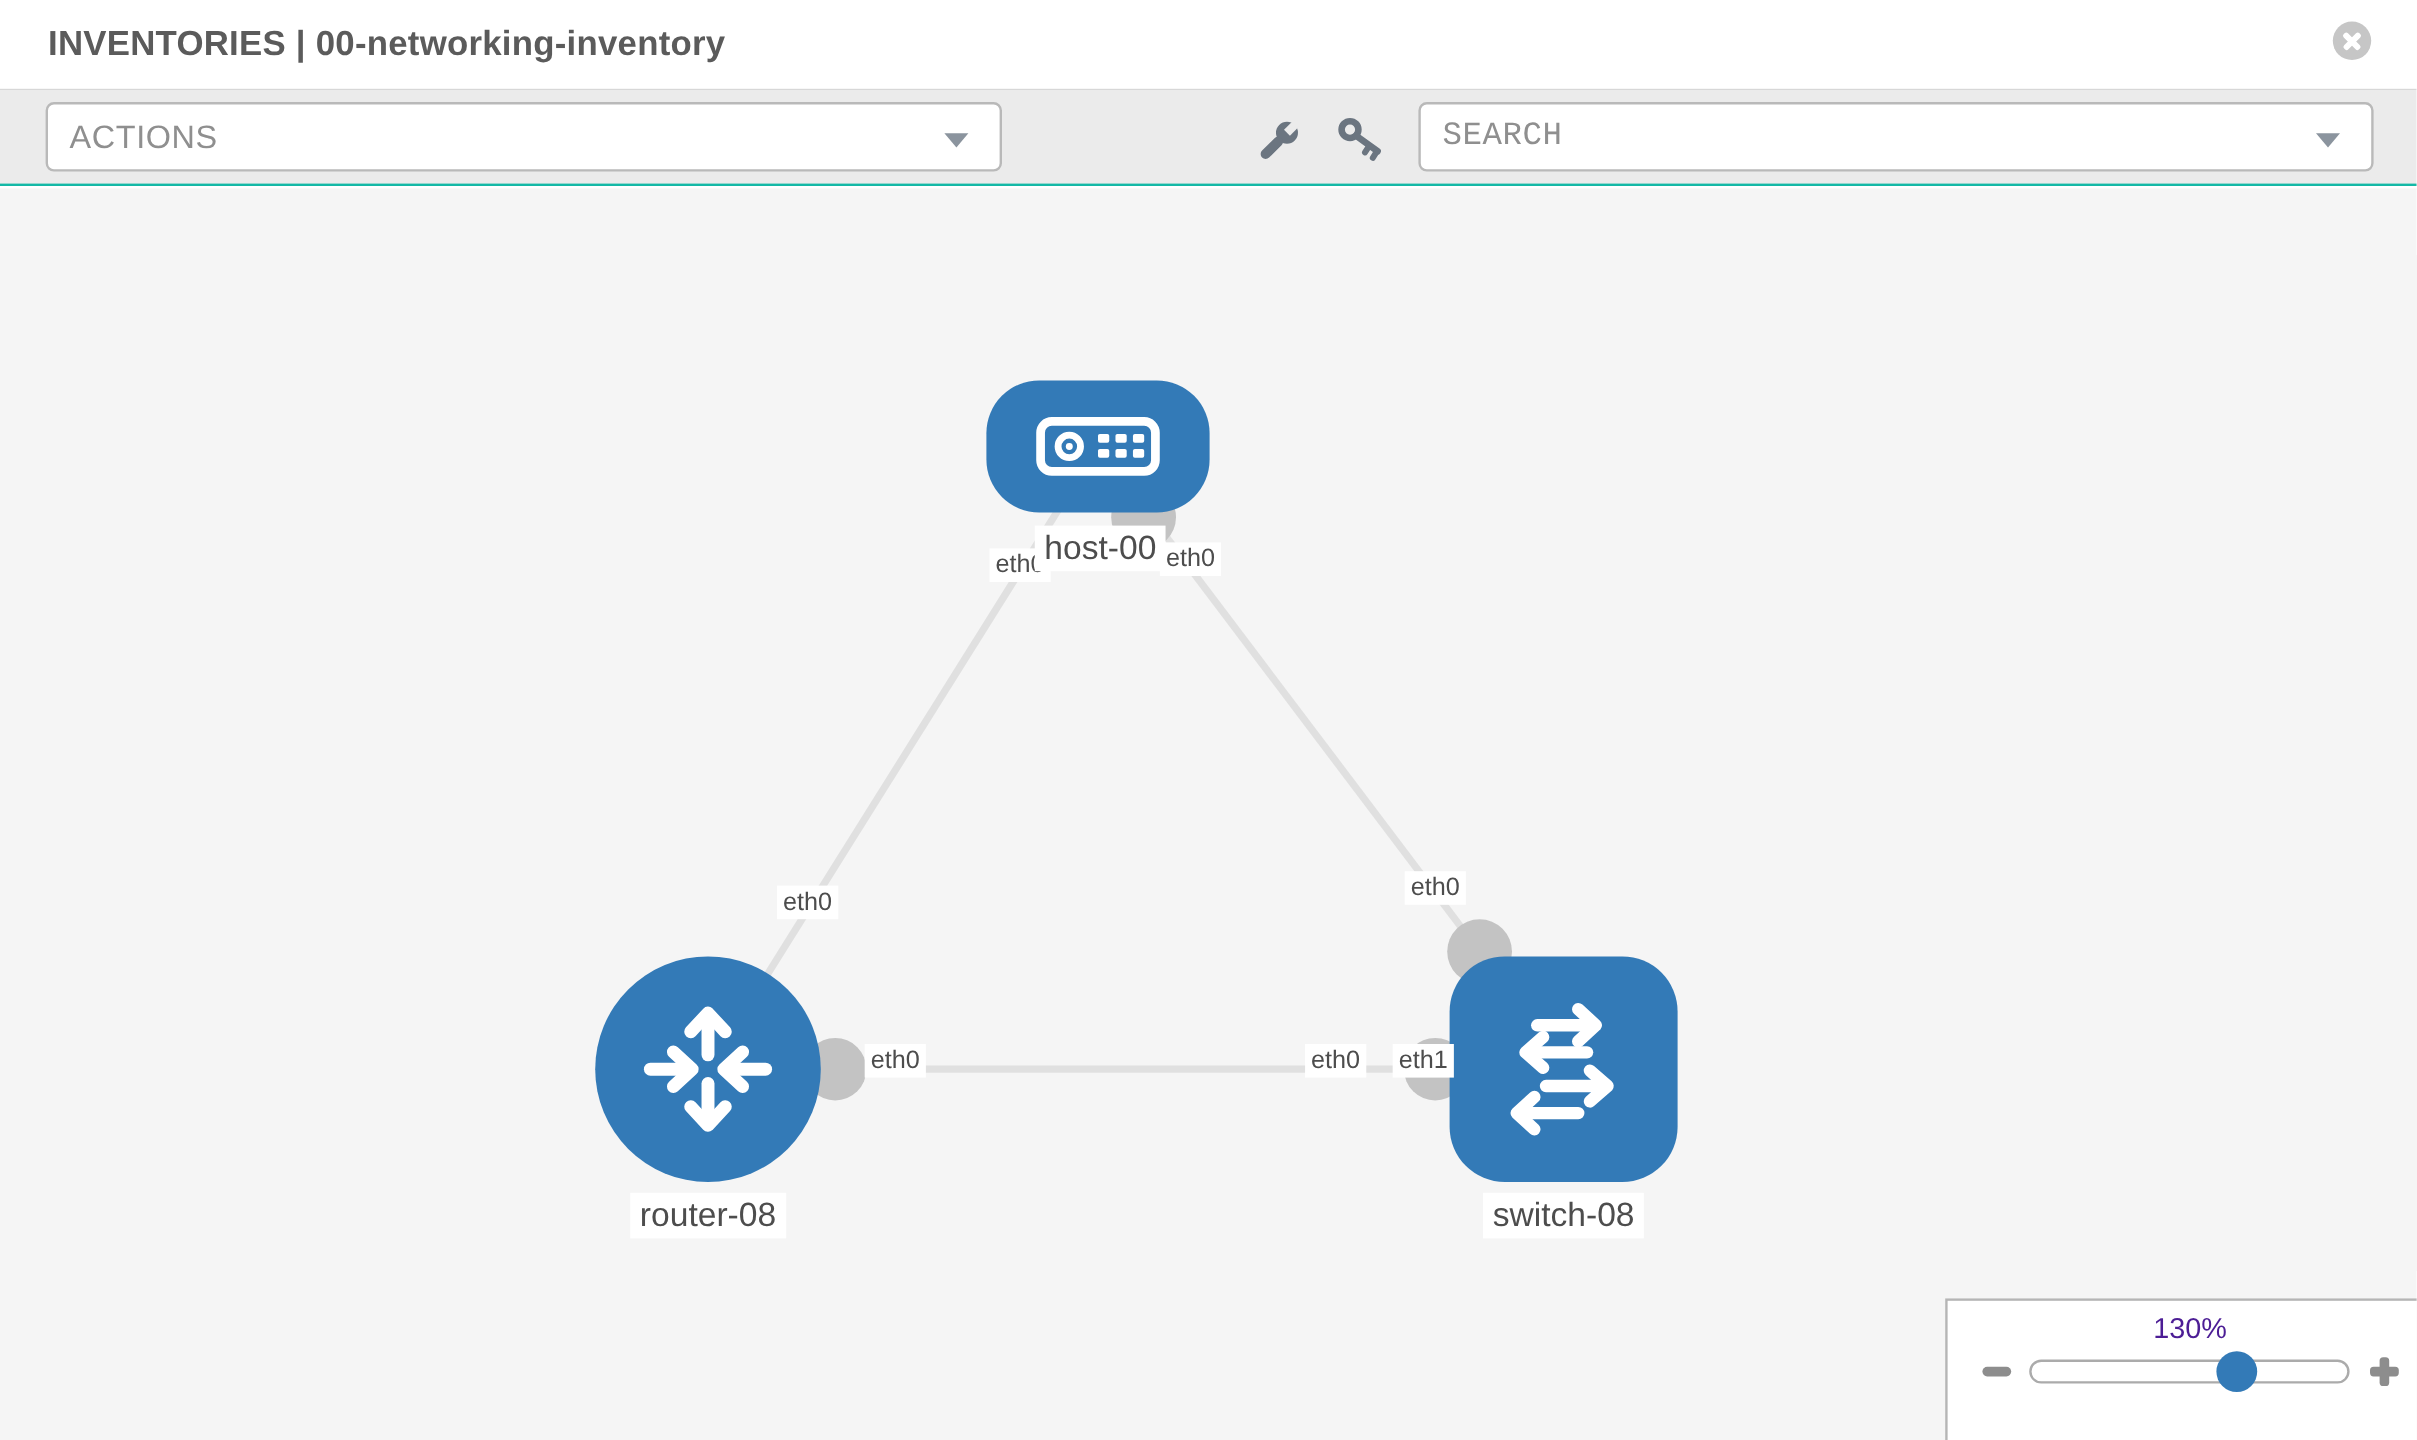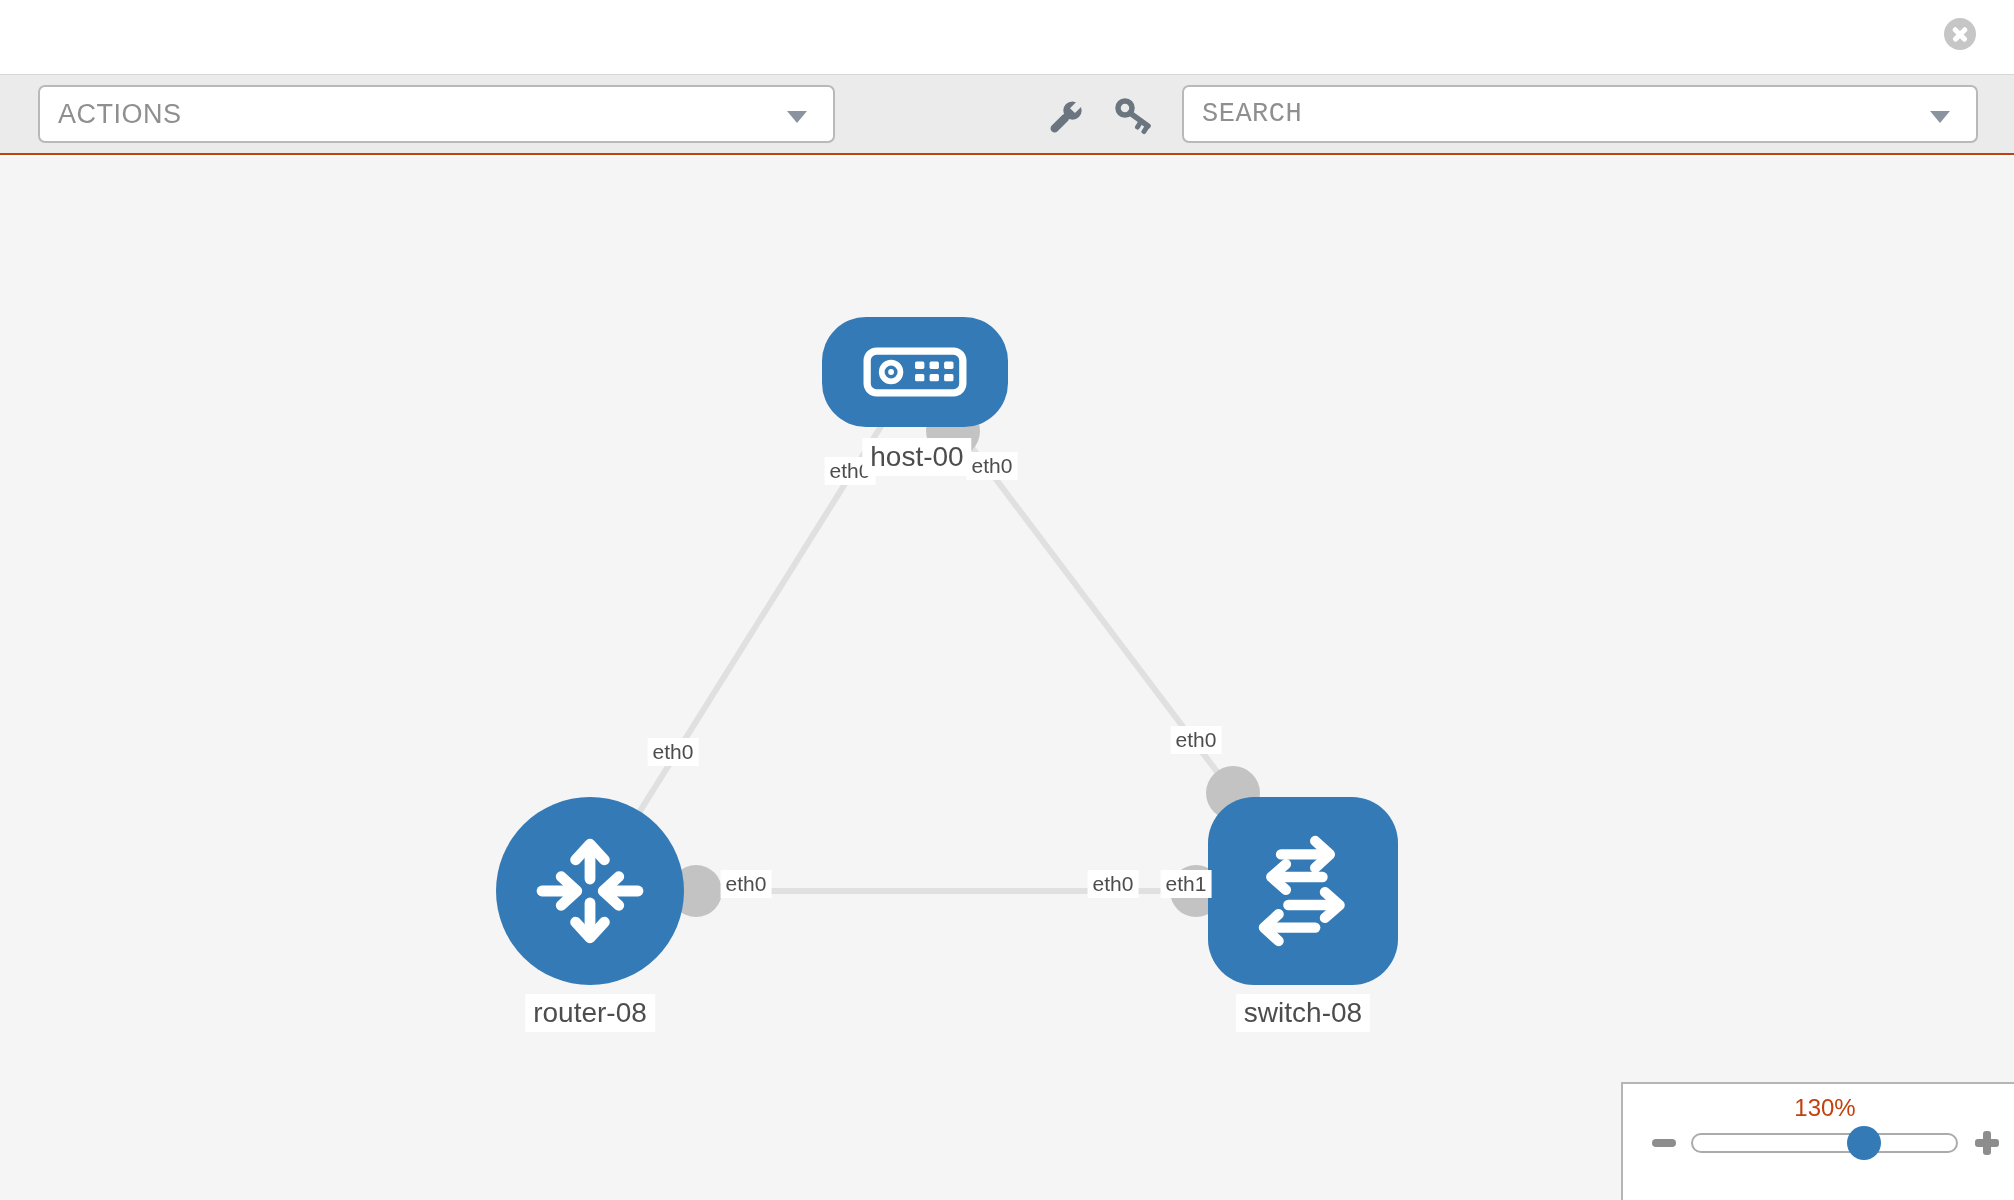--- a/index.html
+++ b/index.html
@@ -12,21 +12,21 @@
   .hdr-title{position:absolute;left:40px;top:0;height:74px;line-height:74px;
        font-size:29px;font-weight:700;color:#5b5b5b;letter-spacing:0.2px;}
   .close-btn{position:absolute;left:1944px;top:18px;width:32px;height:32px;border-radius:50%;
        background:#c6c6c6;cursor:pointer;}
   .close-btn .bar{position:absolute;left:7px;top:14px;width:18px;height:4.5px;border-radius:2px;background:#ffffff;}
   .close-btn .bar.b1{transform:rotate(45deg);}
   .close-btn .bar.b2{transform:rotate(-45deg);}
 
   
   .tbar{position:absolute;left:0;top:75px;width:2014px;height:80px;background:#ebebeb;
-        border-bottom:2px solid #c2410c;box-sizing:border-box;}
+        border-bottom:2px solid #14b8a6;box-sizing:border-box;}
   .dd{position:absolute;top:10px;height:58px;background:#ffffff;border:2px solid #b9b9b9;
       border-radius:7px;box-sizing:border-box;display:flex;align-items:center;cursor:pointer;}
   .dd-label{padding-left:18px;font-size:27px;color:#8f8f8f;letter-spacing:0.5px;}
   .caret{position:absolute;right:26px;top:24px;width:0;height:0;
          border-left:10px solid transparent;border-right:10px solid transparent;
          border-top:12px solid #8b949e;}
   .dd-actions{left:38px;width:797px;}
   .dd-search{left:1182px;width:796px;font-family:Liberation Mono, monospace;}
   .tool-icon{position:absolute;top:96px;width:44px;height:44px;cursor:pointer;}
   .tool-icon.wrench{left:1044px;}
@@ -42,36 +42,37 @@
   .node-switch{left:1208px;top:640px;width:190px;height:188px;border-radius:46px;}
   .chip{position:absolute;z-index:4;background:#ffffff;color:#4d4d4d;white-space:nowrap;
         transform:translate(-50%,-50%);}
   .chip.node-label{font-size:28px;padding:3px 8px;}
   .chip.if-label{font-size:21px;padding:2px 5px;}
 
   
   .zoom-panel{position:absolute;left:1621px;top:1082px;width:420px;height:140px;background:#ffffff;
         border:2px solid #b5b5b5;box-sizing:border-box;z-index:5;}
   .zoom-level{position:absolute;left:202px;top:10px;transform:translateX(-50%);
-        font-size:24px;color:#c2410c;}
+        font-size:24px;color:#4c1d95;}
   .zoom-minus{position:absolute;left:29px;top:55px;width:24px;height:8px;border-radius:4px;background:#8d8d8d;cursor:pointer;}
   .zoom-track{position:absolute;left:68px;top:49px;width:267px;height:20px;border:2px solid #ababab;
         border-radius:12px;background:#ffffff;box-sizing:border-box;cursor:pointer;}
   .zoom-thumb{position:absolute;left:224px;top:42px;width:34px;height:34px;border-radius:50%;
         background:#337ab7;cursor:pointer;}
   .zoom-plus{position:absolute;left:348px;top:43px;width:32px;height:32px;cursor:pointer;}
   .zoom-plus .ph{position:absolute;left:4px;top:12px;width:24px;height:8px;border-radius:3px;background:#8d8d8d;}
   .zoom-plus .pv{position:absolute;left:12px;top:4px;width:8px;height:24px;border-radius:3px;background:#8d8d8d;}
 </style>
 </head>
 <body>
 
 <div class="app">
 
   <div class="hdr">
+    <div class="hdr-title">INVENTORIES | 00-networking-inventory</div>
     <div class="close-btn">
       <div class="bar b1"></div>
       <div class="bar b2"></div>
     </div>
   </div>
 
   <div class="tbar">
     <div class="dd dd-actions">
       <span class="dd-label">ACTIONS</span>
       <span class="caret"></span>

